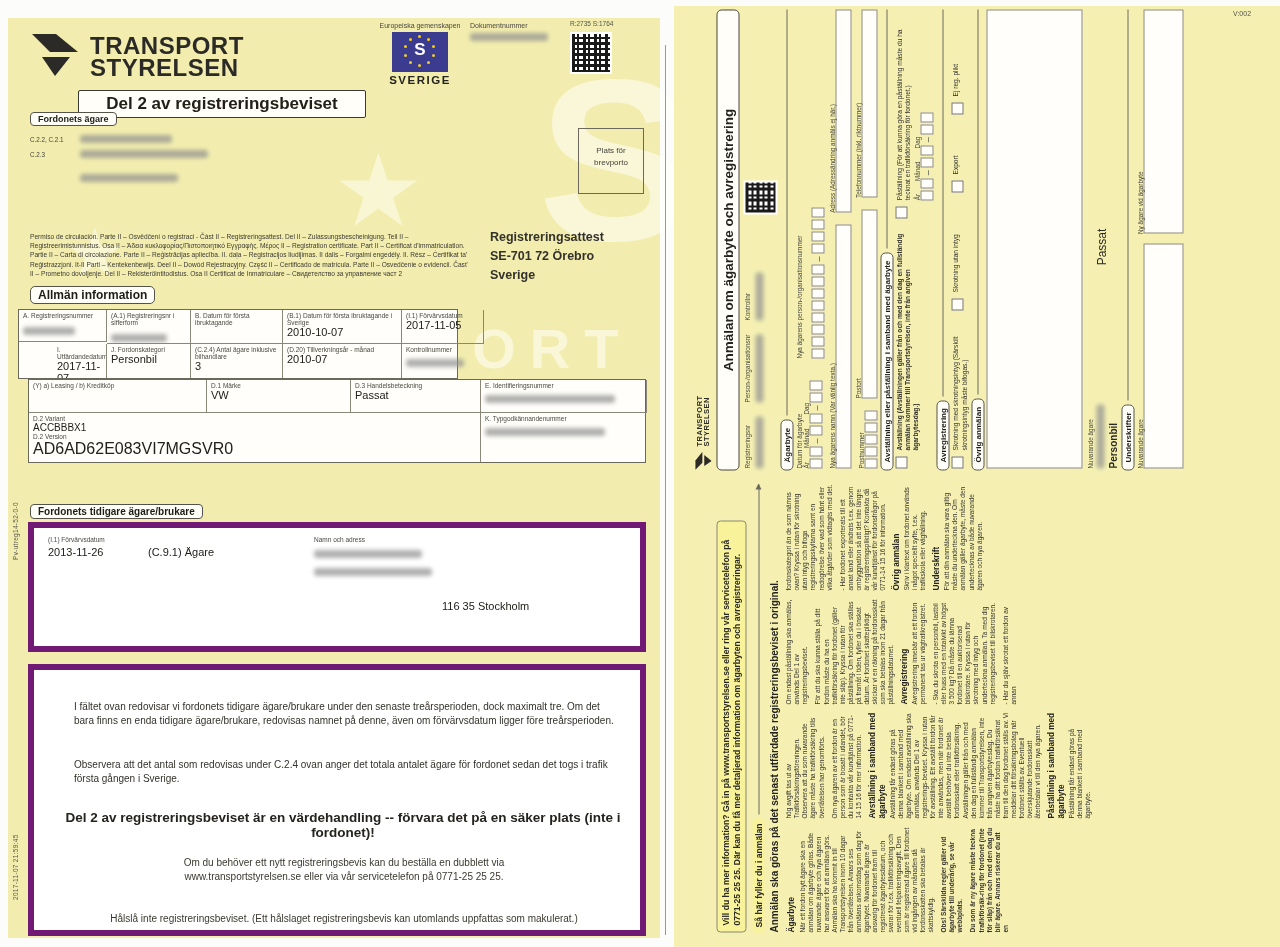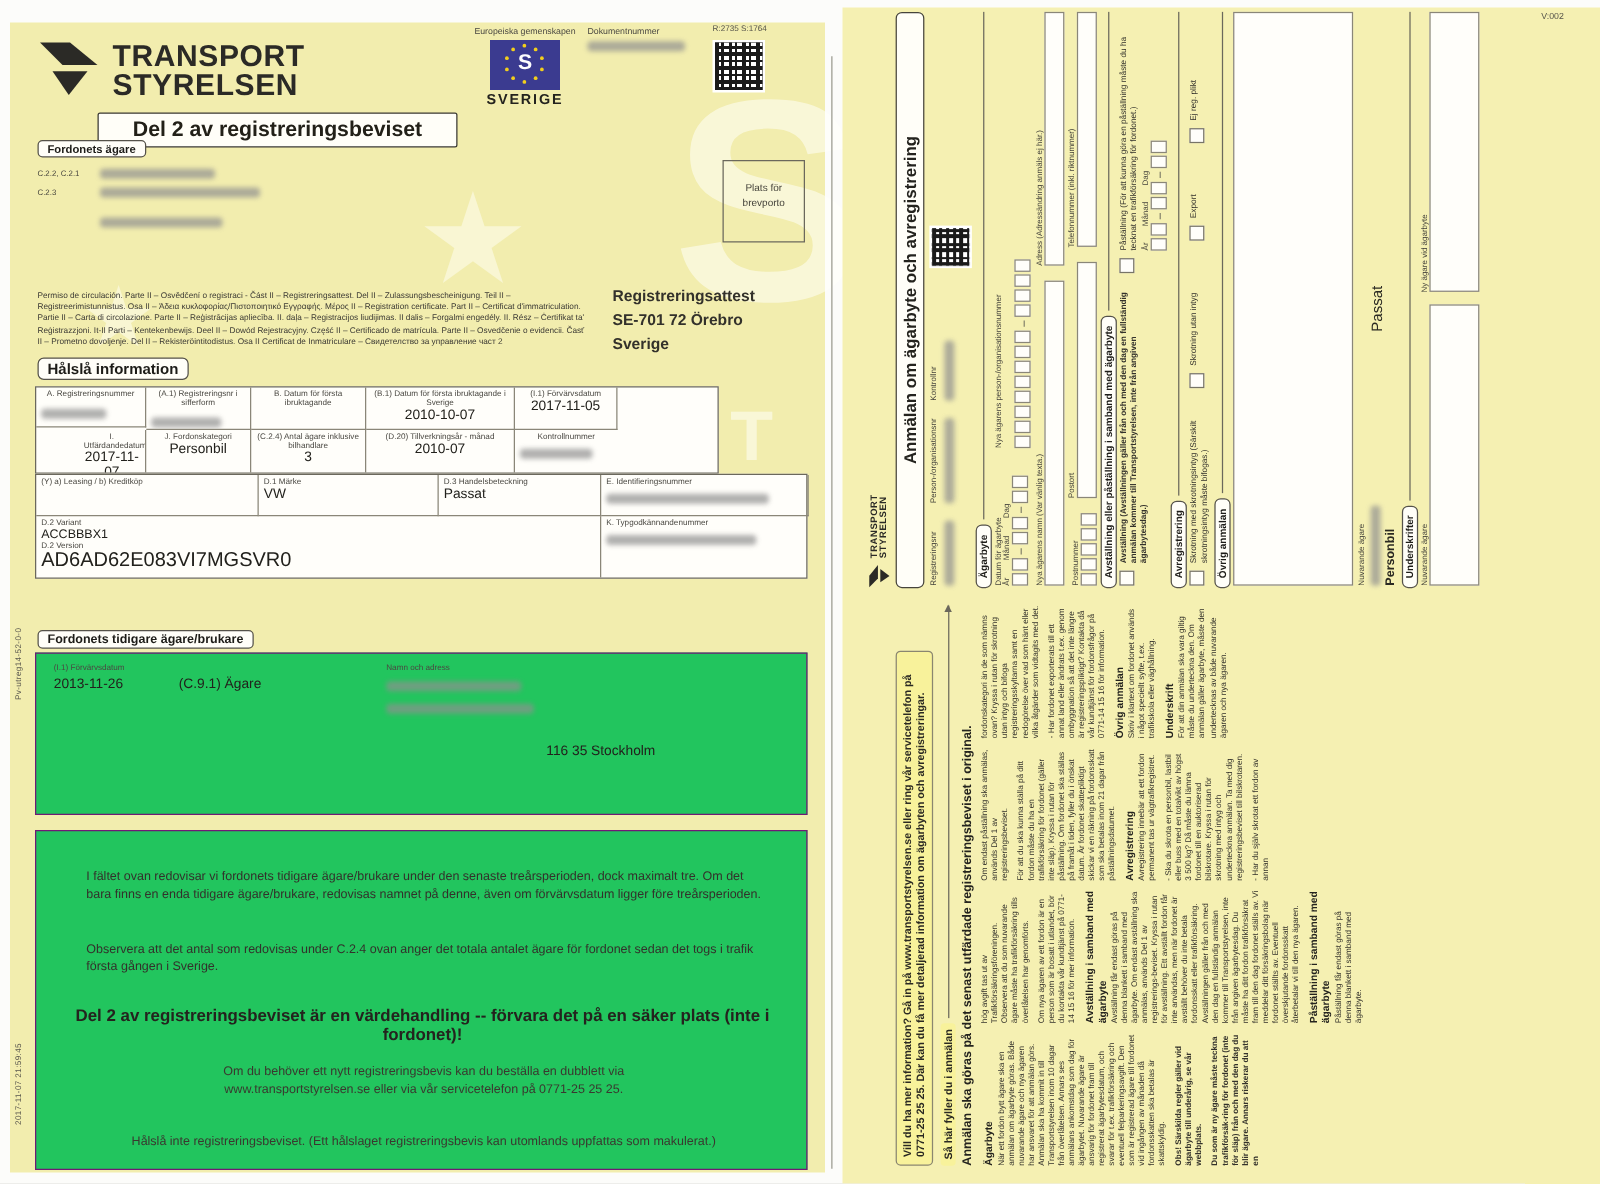--- a/index.html
+++ b/index.html
@@ -38,21 +38,21 @@
      filter:blur(.4px);}
   .ml{font-size:6.6px;line-height:1.4;color:#3c3a34;}
   .addr{font-weight:bold;font-size:12.5px;color:#33312b;line-height:1.5;}
 
   
   .gtable{position:absolute;background:#fffefa;border:1px solid #6b685c;display:grid;}
   .gcell{border-right:1px solid #8a8678;border-bottom:1px solid #8a8678;padding:2px 4px 1px 4px;overflow:hidden;}
   .gcell:last-child,.gcell.noright{border-right:none;}
   .gcell.nobot{border-bottom:none;}
 
-  .boxarea{position:absolute;background:#22c55e;border:1px solid #701a75;text-decoration:underline;}
+  .boxarea{position:absolute;background:#ffffff;border:6px solid #701a75;text-decoration:underline;}
 
   .para{font-size:10px;color:#33312b;line-height:1.35;}
   .warn{font-weight:bold;font-size:13.5px;color:#24231e;text-align:center;}
   .cpara{font-size:10px;color:#3a382f;text-align:center;line-height:1.4;}
 
   .vtext{position:absolute;transform:rotate(-90deg);transform-origin:0 0;font-size:6.5px;color:#5a584e;white-space:nowrap;letter-spacing:.3px;}
 
   
   .rot-wrap{position:absolute;left:512px;top:178px;width:947px;height:590px;transform:rotate(-90deg);display:flex;}
   .instr{width:470px;height:590px;padding:12px 8px 4px 14px;}
@@ -161,23 +161,23 @@
     </div>
 
     <div class="addr" style="position:absolute;left:482px;top:210px;">
       <div>Registreringsattest</div>
       <div>SE-701 72  Örebro</div>
       <div>Sverige</div>
     </div>
 
     <div class="ml" style="position:absolute;left:22px;top:214px;width:438px;">Permiso de circulación. Parte II – Osvědčení o registraci - Část II – Registreringsattest. Del II – Zulassungsbescheinigung. Teil II – Registreerimistunnistus. Osa II – Άδεια κυκλοφορίας/Πιστοποιητικό Εγγραφής. Μέρος II – Registration certificate. Part II – Certificat d'immatriculation. Partie II – Carta di circolazione. Parte II – Reģistrācijas apliecība. II. daļa – Registracijos liudijimas. II dalis – Forgalmi engedély. II. Rész – Ċertifikat ta' Reġistrazzjoni. It-II Parti – Kentekenbewijs. Deel II – Dowód Rejestracyjny. Część II – Certificado de matrícula. Parte II – Osvedčenie o evidencii. Časť II – Prometno dovoljenje. Del II – Rekisteröintitodistus. Osa II Certificat de Inmatriculare – Свидетелство за управление част 2</div>
 
-    <div class="chip" style="position:absolute;left:22px;top:268px;font-size:12px;border-radius:5px;">Hålslå information</div>
-
-    <div class="gtable" style="left:20px;top:291px;width:547px;grid-template-columns:88px 84px 92px 119px 82px;text-align:center;">
+    <div class="chip" style="position:absolute;left:22px;top:268px;font-size:12px;border-radius:5px;">Allmän information</div>
+
+    <div class="gtable" style="left:10px;top:291px;width:440px;grid-template-columns:88px 84px 92px 119px 82px;">
       <div class="gcell" style="height:32px;">
           <div class="lbl">A. Registreringsnummer</div>
           <div class="blob" style="width:52px;margin-top:8px;"></div>
         </div>
       <div class="gcell">
           <div class="lbl">(A.1) Registreringsnr i sifferform</div>
           <div class="blob" style="width:56px;margin-top:8px;"></div>
         </div>
       <div class="gcell">
           <div class="lbl">B. Datum för första ibruktagande</div>

